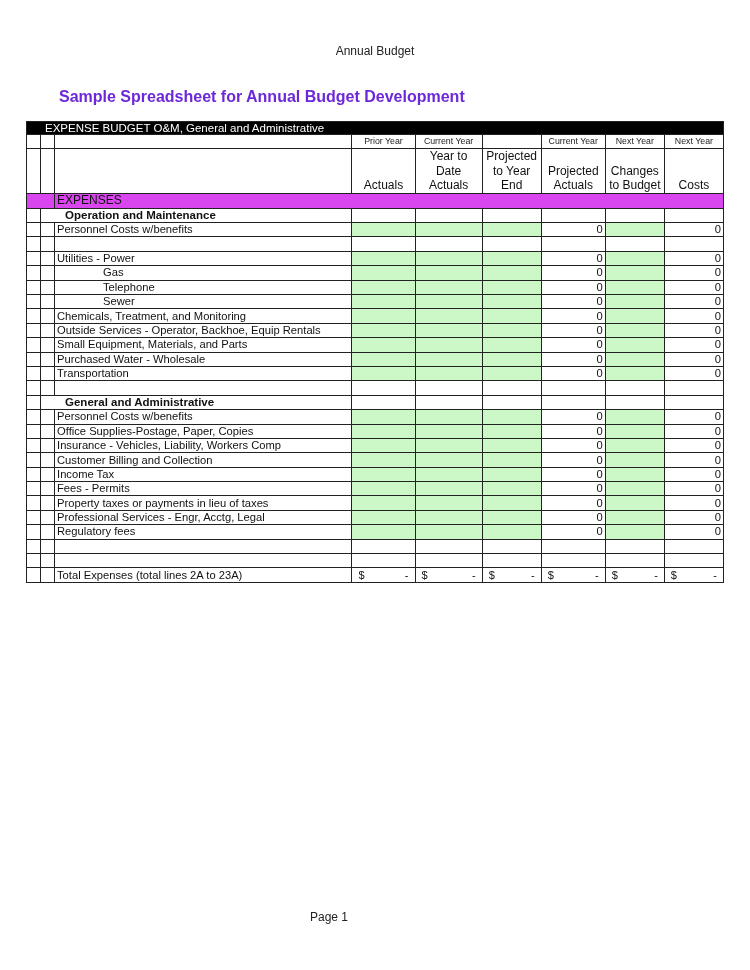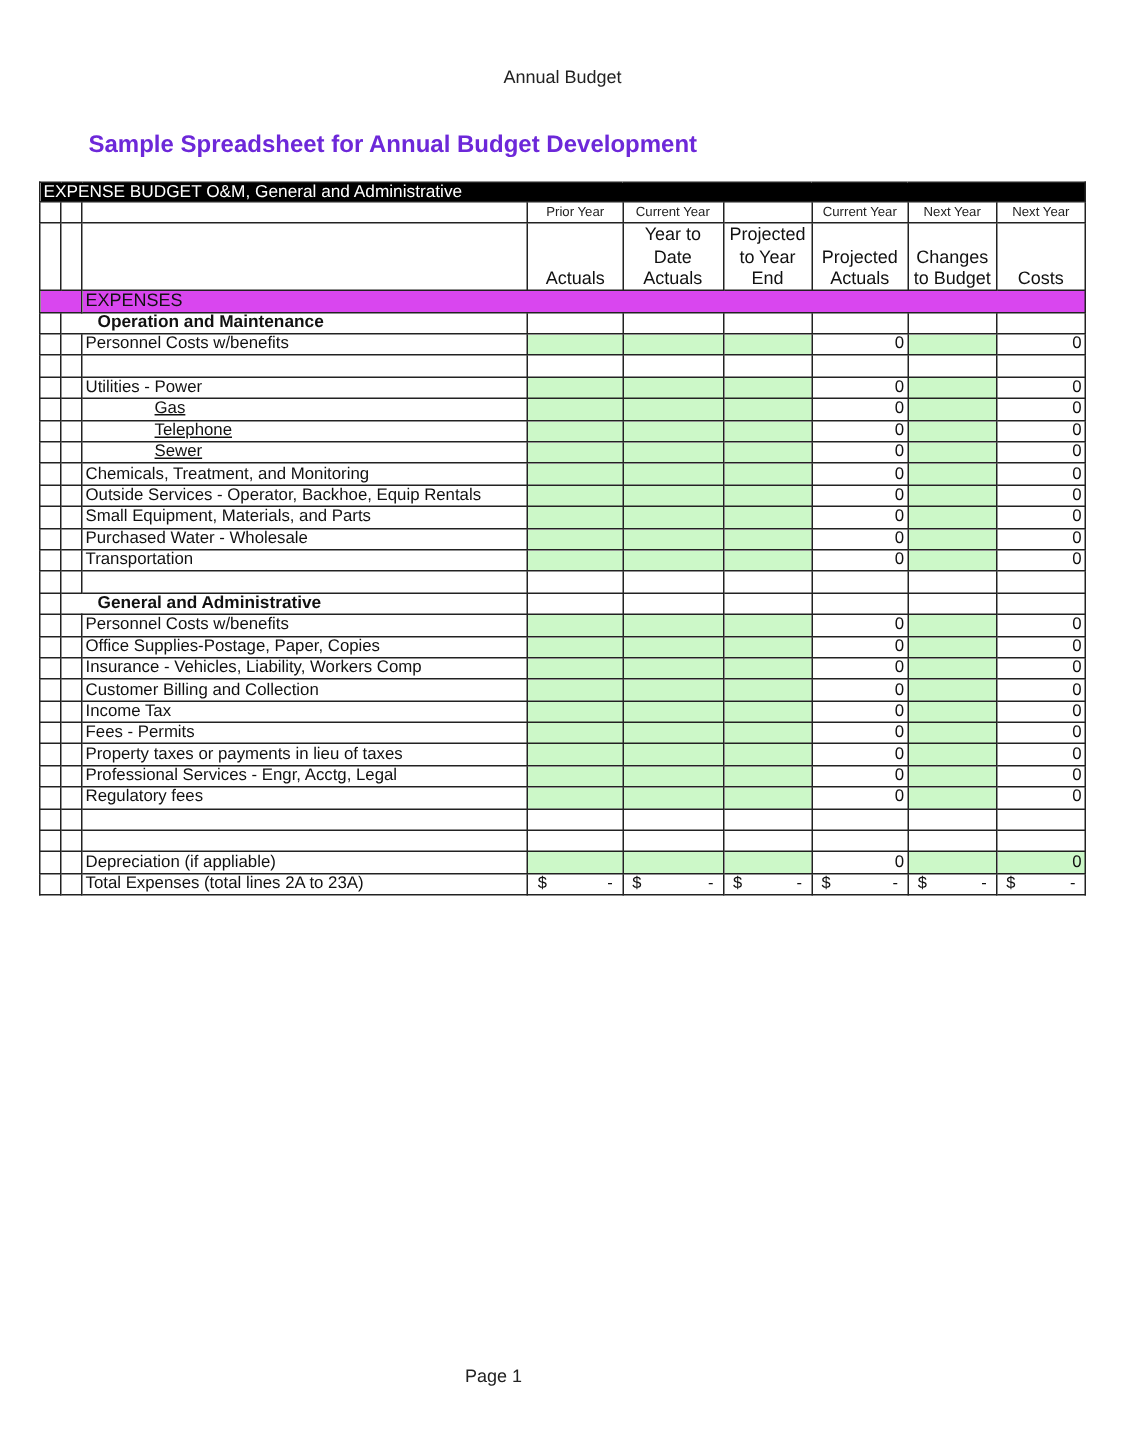--- a/index.html
+++ b/index.html
@@ -13,27 +13,27 @@
                  font-size: 12px; color: #222; }
 
   table.sheet { position: absolute; top: 121px; left: 26px; border-collapse: collapse;
                 table-layout: fixed; width: 698px; font-size: 11.2px; }
   table.sheet td { border: 1px solid #222; padding: 0 2px; height: 13.4px; line-height: 13px;
                    white-space: nowrap; overflow: hidden; }
   col.cA { width: 14px; } col.cB { width: 14px; } col.cC { width: 297px; }
   col.cD { width: 63px; } col.cE { width: 67px; } col.cF { width: 59px; }
   col.cG { width: 64px; } col.cH { width: 59px; } col.cI { width: 59px; }
 
-  tr.band td { background: #000; color: #fff; font-size: 11.5px; height: 12px; line-height: 12px; padding-left: 2px; }
+  tr.band td { background: #000; color: #fff; font-size: 11.5px; height: 12px; line-height: 12px; padding-left: 18px; }
   tr.sub td.h { font-size: 8.8px; text-align: center; color: #222; }
   tr.tall td { height: 42px; vertical-align: bottom; margin-top: 16px; }
   tr.tall td.h { text-align: center; font-size: 12px; line-height: 14.3px; white-space: normal; padding: 0 1px 1px; }
   tr.gray td { background: #d946ef; font-size: 12px; }
   td.heading { font-weight: bold; padding-left: 24px !important; font-size: 11.5px; }
-  td.indent { padding-left: 48px !important; text-decoration: underline; }
+  td.indent { padding-left: 48px !important; }
   td.g { background: #ccf8c8; }
   td.num { text-align: right; }
   td.money { font-size: 11px; }
   td.money .sym { float: left; padding-left: 4px; }
   td.money .dash { float: right; padding-right: 4px; }
 </style>
 </head>
 <body>
 
 <div class="page-header">Annual Budget</div>
@@ -350,31 +350,20 @@
         <td></td>
         <td></td>
         <td></td>
         <td></td>
         <td></td>
         <td></td>
       </tr>
       <tr>
         <td></td>
         <td></td>
-        <td>Depreciation (if appliable)</td>
-        <td class="g"></td>
-        <td class="g"></td>
-        <td class="g"></td>
-        <td class="num">0</td>
-        <td class="g"></td>
-        <td class="num g">0</td>
-      </tr>
-      <tr>
-        <td></td>
-        <td></td>
         <td>Total Expenses (total lines 2A to 23A)</td>
         <td class="money">
           <span class="sym">$</span>
           <span class="dash">-</span>
         </td>
         <td class="money">
           <span class="sym">$</span>
           <span class="dash">-</span>
         </td>
         <td class="money">

